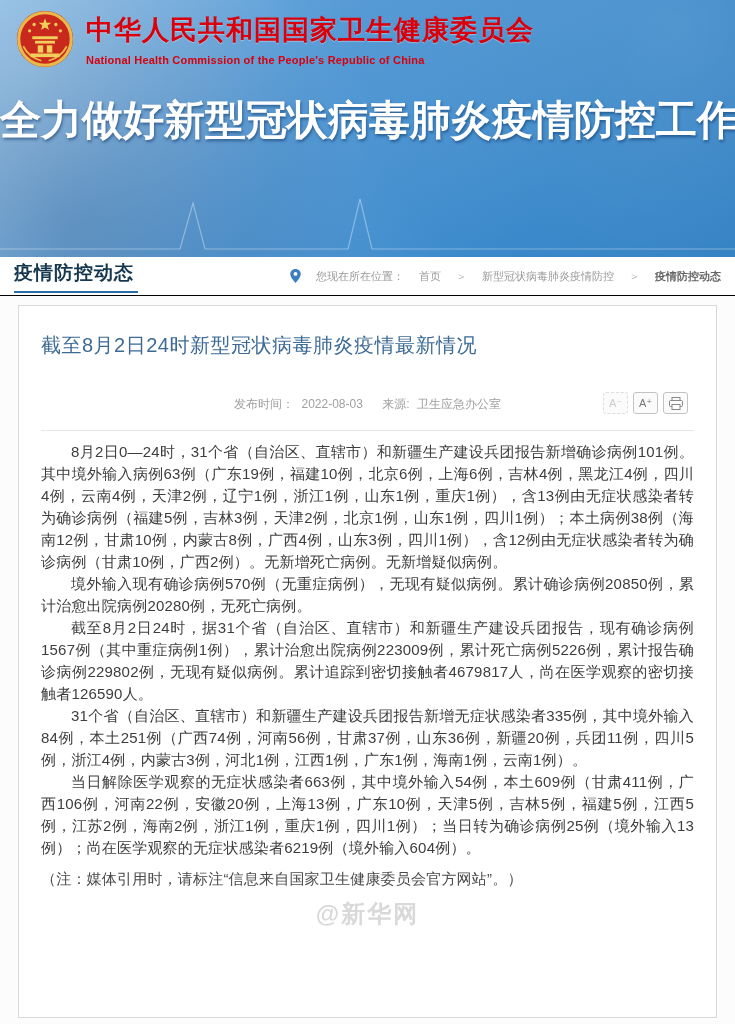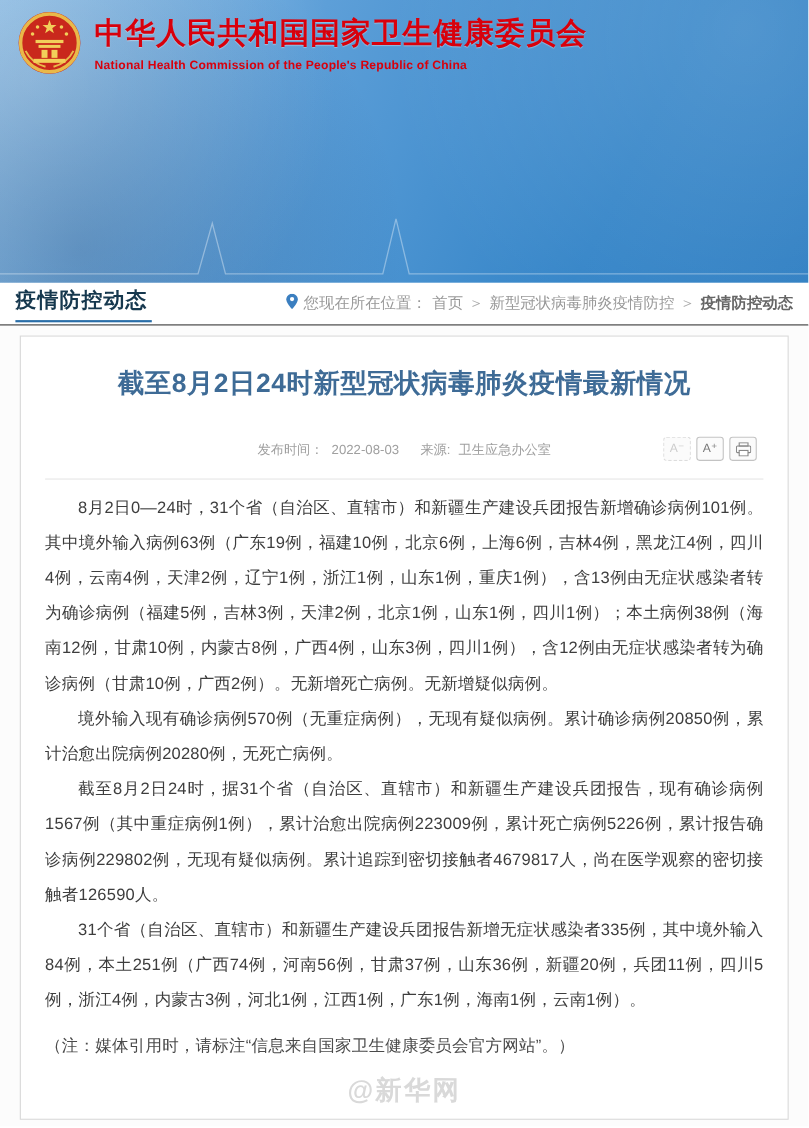--- a/index.html
+++ b/index.html
@@ -41,52 +41,52 @@
   
   .crumb-bar {
     height:39px; background:#ffffff; border-bottom:1px solid #000000;
     display:flex; align-items:center; justify-content:space-between;
     padding:0 14px;
   }
   .section-title {
     font-size:19px; font-weight:bold; color:#16384e; letter-spacing:1px;
     border-bottom:2px solid #2a6ea8; padding:0 4px 5px 0; cursor:pointer;
   }
-  .crumbs { display:flex; align-items:flex-start; font-size:14px; color:#999; gap:5px; }
+  .crumbs { display:flex; align-items:flex-start; font-size:11px; color:#999; gap:15px; }
   .crumbs .pin { width:11px; height:14px; display:inline-block; }
   .crumbs a { color:#999; text-decoration:none; cursor:pointer; }
   .crumbs .sep { color:#aaa; }
   .crumbs .current { color:#666; font-weight:bold; cursor:pointer; }
 
   
   .content { background:#fcfcfc; padding:9px 18px 0 18px; height:728px; }
   .card {
     background:#ffffff; border:1px solid #d9d9d9; height:713px;
     padding:26px 22px 0 22px; position:relative;
   }
   .article-title {
-    margin:0; text-align:center; color:#3e6b96; font-size:24px; font-weight:bold;
+    margin:0; color:#3e6b96; font-size:20px; font-weight:normal;
     letter-spacing:.5px;
   }
   .meta-row { position:relative; margin-top:33px; height:24px; }
   .meta { text-align:center; font-size:12px; color:#a0a0a0; padding-top:4px; }
   .meta span { margin:0 2px; }
   .meta .gap { margin-left:14px; }
   .tools { position:absolute; right:6px; top:0; display:flex; gap:5px; }
   .tool {
     width:25px; height:22px; font-size:11px; line-height:1;
     background:#fbfbfb; border:1px solid #c3c3c3; border-radius:3px;
     color:#777; cursor:pointer; display:flex; align-items:center; justify-content:center;
     padding:0; font-family:inherit;
   }
   .tool.dashed { border-style:dashed; border-color:#ddd; color:#ccc; }
   .divider { border:none; border-top:1px solid #e6e6e6; margin:14px 0 10px 0; }
 
   .body-text p {
-    margin:0; font-size:15px; line-height:32px; color:#3d3d3d;
+    margin:0; font-size:15px; line-height:22px; color:#3d3d3d;
     text-indent:2em; text-align:justify; letter-spacing:.2px;
   }
   .note {
     margin-top:9px !important; text-align:right; text-indent:0 !important;
     padding-right:6px; color:#4a4a4a !important;
   }
   .watermark {
     margin-top:8px; display:flex; align-items:center; justify-content:center;
     gap:8px; color:#d9d9d9; font-size:24px; font-weight:bold; letter-spacing:2px;
   }
@@ -113,20 +113,21 @@
         <rect x="24" y="39" width="6" height="8" fill="#f2cf5a"></rect>
         <rect x="34" y="39" width="6" height="8" fill="#f2cf5a"></rect>
         <rect x="16" y="48" width="32" height="4" fill="#f2cf5a"></rect>
       </svg>
       <div class="brand-text">
         <div class="brand-cn">中华人民共和国国家卫生健康委员会</div>
         <div class="brand-en">National Health Commission of the People's Republic of China</div>
       </div>
     </div>
 
+    <h1 class="banner-heading">全力做好新型冠状病毒肺炎疫情防控工作</h1>
 
     <svg class="ekg" viewBox="0 0 735 60" preserveAspectRatio="none">
       <polyline points="0,52 180,52 193,6 205,52 348,52 360,2 372,52 735,52" fill="none" stroke="#ffffff" stroke-width="1.2" opacity="0.8"></polyline>
     </svg>
   </header>
 
   <nav class="crumb-bar">
     <div class="section-title">疫情防控动态</div>
     <div class="crumbs">
       <svg class="pin" viewBox="0 0 12 16">
@@ -166,20 +167,21 @@
         </div>
       </div>
 
       <hr class="divider">
 
       <div class="body-text">
         <p>8月2日0—24时，31个省（自治区、直辖市）和新疆生产建设兵团报告新增确诊病例101例。其中境外输入病例63例（广东19例，福建10例，北京6例，上海6例，吉林4例，黑龙江4例，四川4例，云南4例，天津2例，辽宁1例，浙江1例，山东1例，重庆1例），含13例由无症状感染者转为确诊病例（福建5例，吉林3例，天津2例，北京1例，山东1例，四川1例）；本土病例38例（海南12例，甘肃10例，内蒙古8例，广西4例，山东3例，四川1例），含12例由无症状感染者转为确诊病例（甘肃10例，广西2例）。无新增死亡病例。无新增疑似病例。</p>
         <p>境外输入现有确诊病例570例（无重症病例），无现有疑似病例。累计确诊病例20850例，累计治愈出院病例20280例，无死亡病例。</p>
         <p>截至8月2日24时，据31个省（自治区、直辖市）和新疆生产建设兵团报告，现有确诊病例1567例（其中重症病例1例），累计治愈出院病例223009例，累计死亡病例5226例，累计报告确诊病例229802例，无现有疑似病例。累计追踪到密切接触者4679817人，尚在医学观察的密切接触者126590人。</p>
         <p>31个省（自治区、直辖市）和新疆生产建设兵团报告新增无症状感染者335例，其中境外输入84例，本土251例（广西74例，河南56例，甘肃37例，山东36例，新疆20例，兵团11例，四川5例，浙江4例，内蒙古3例，河北1例，江西1例，广东1例，海南1例，云南1例）。</p>
+        <p>当日解除医学观察的无症状感染者663例，其中境外输入54例，本土609例（甘肃411例，广西106例，河南22例，安徽20例，上海13例，广东10例，天津5例，吉林5例，福建5例，江西5例，江苏2例，海南2例，浙江1例，重庆1例，四川1例）；当日转为确诊病例25例（境外输入13例）；尚在医学观察的无症状感染者6219例（境外输入604例）。</p>
         <p class="note">（注：媒体引用时，请标注“信息来自国家卫生健康委员会官方网站”。）</p>
       </div>
 
       <div class="watermark">
 
         <span>@新华网</span>
       </div>
     </article>
   </main>
 

